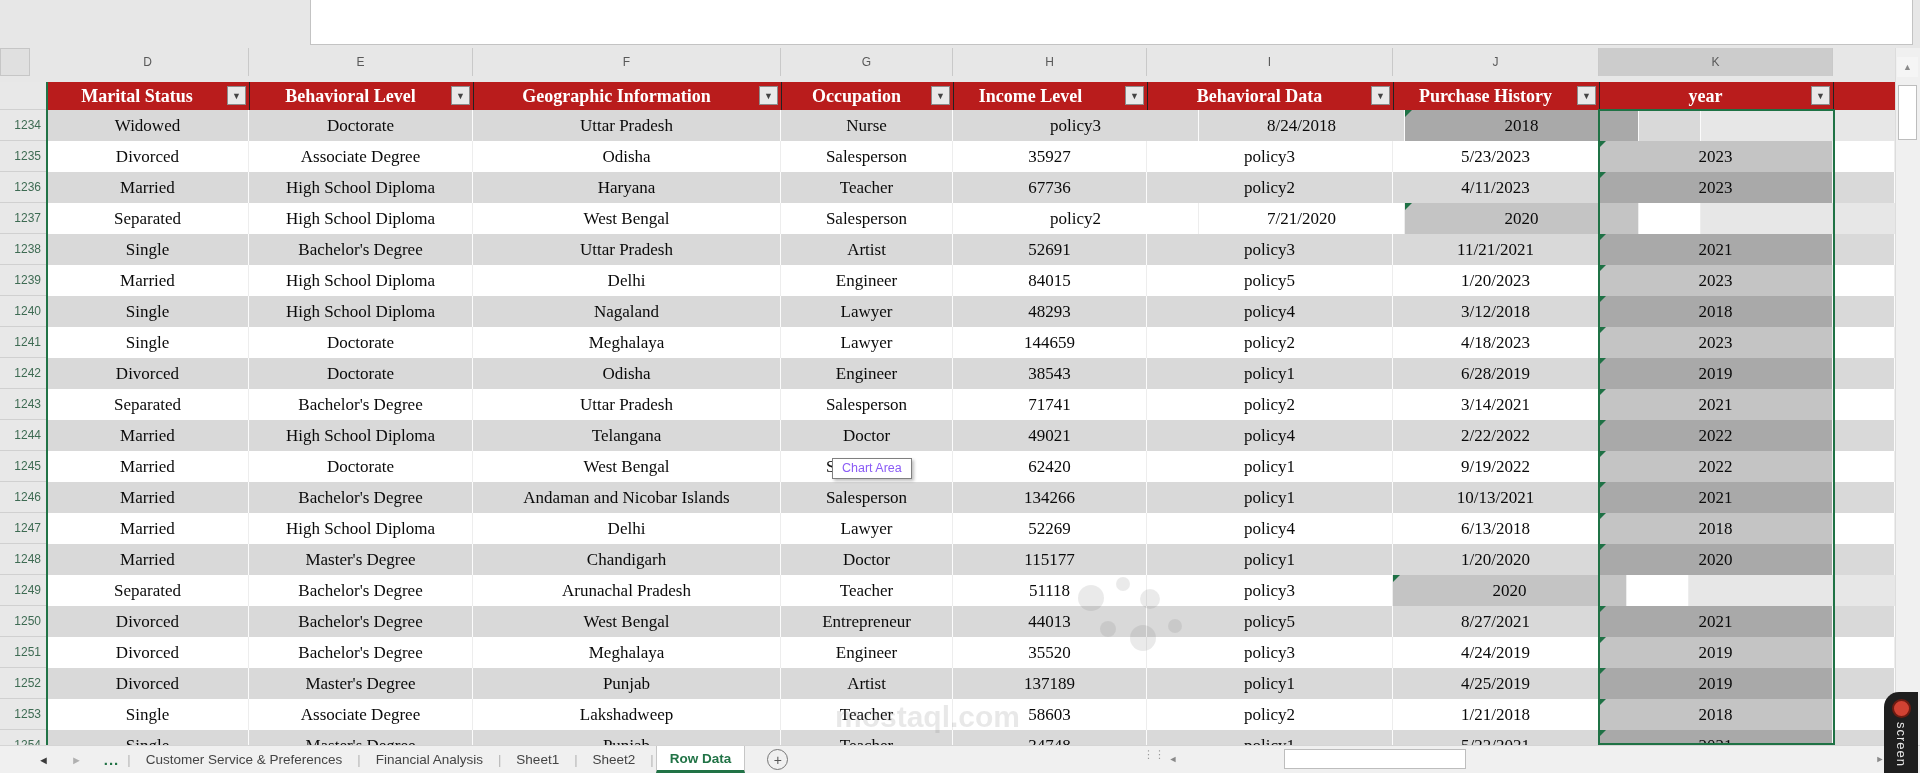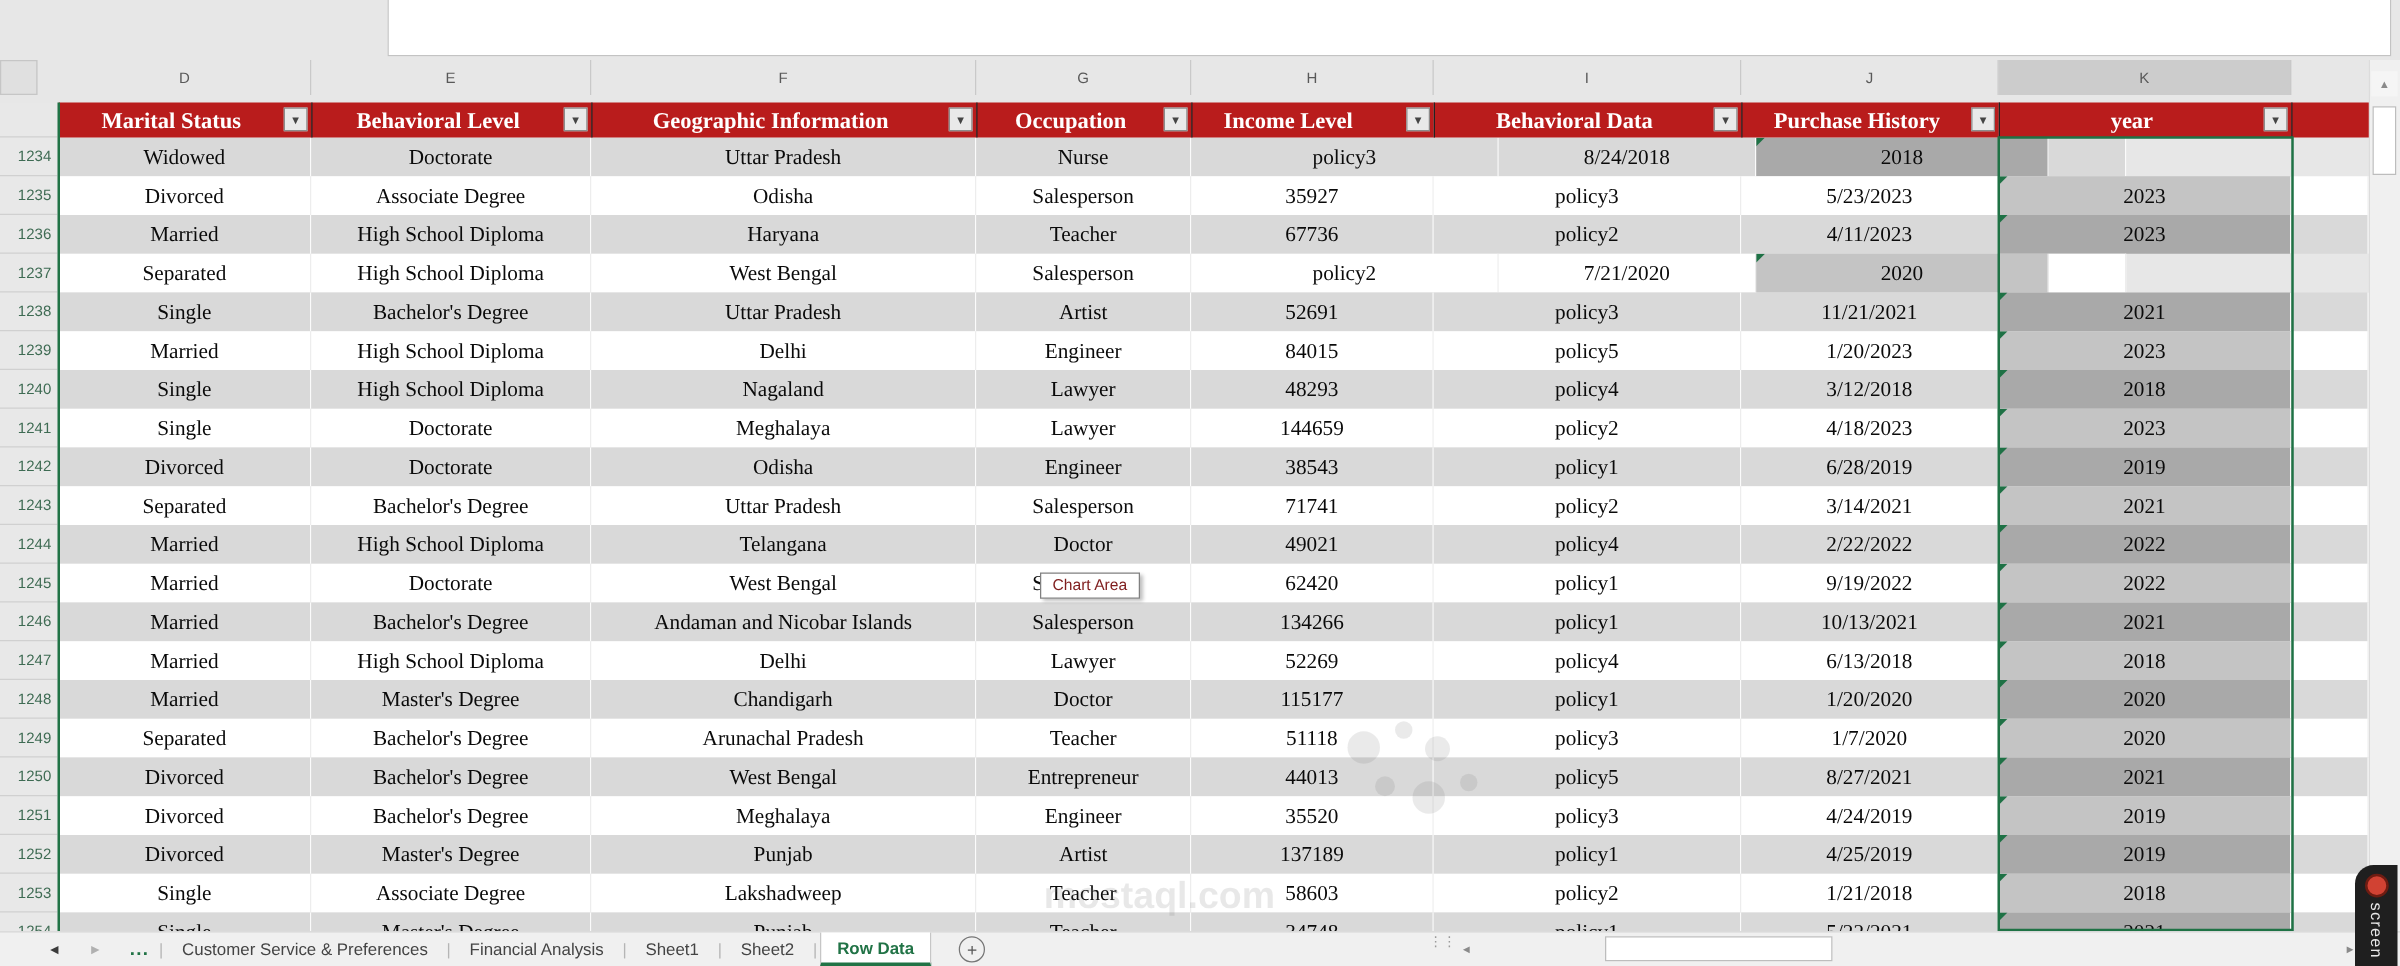--- a/index.html
+++ b/index.html
@@ -47,21 +47,21 @@
         position:relative;overflow:hidden;}
   .data-row.band .cell.yearcell{background:#a9a9a9;}
   .data-row.plain .cell.yearcell{background:#c4c4c4;}
   .err-tri{position:absolute;left:0;top:0;width:0;height:0;
            border-top:7px solid #1E7145;border-right:7px solid transparent;}
   #year-overlay{left:1598px;top:109px;width:237px;height:636px;border:2px solid #1F7245;
                 box-sizing:border-box;z-index:5;pointer-events:none;}
 
   
   #tooltip{left:832px;top:458px;z-index:9;background:#ffffff;border:1px solid #808080;
-           box-shadow:2px 2px 3px rgba(0,0,0,.25);padding:2px 9px 3px 9px;font-size:12.5px;color:#7f1d1d;}
+           box-shadow:2px 2px 3px rgba(0,0,0,.25);padding:2px 9px 3px 9px;font-size:12.5px;color:#8b5cf6;}
 
   
   #vscroll{left:1895px;top:48px;width:25px;height:725px;background:#f0f0f0;border-left:1px solid #dcdcdc;}
   #vscroll-up{left:1897px;top:57px;width:21px;height:20px;background:#f5f5f5;display:flex;
               align-items:center;justify-content:center;font-size:9px;color:#8a8a8a;}
   #vscroll-thumb{left:1898px;top:85px;width:19px;height:55px;background:#ffffff;border:1px solid #bdbdbd;
                  box-sizing:border-box;}
 
   
   #tabbar{left:0;top:745px;width:1920px;height:28px;background:#f0f0f0;border-top:1px solid #d5d5d5;
@@ -610,23 +610,20 @@
       </div>
       <div class="cell" style="width: 172px;">
         <span>Teacher</span>
       </div>
       <div class="cell" style="width: 194px;">
         <span>51118</span>
       </div>
       <div class="cell" style="width: 246px;">
         <span>policy3</span>
       </div>
-      <div class="cell" style="width: 206px;">
-        <span>1/7/2020</span>
-      </div>
       <div class="cell yearcell" style="width: 234px;">
         <span>2020</span>
         <span class="err-tri"></span>
       </div>
       <div class="cell" style="width: 62px;"></div>
     </div>
     <div class="data-row band">
       <div class="cell" style="width: 202px;">
         <span>Divorced</span>
       </div>

